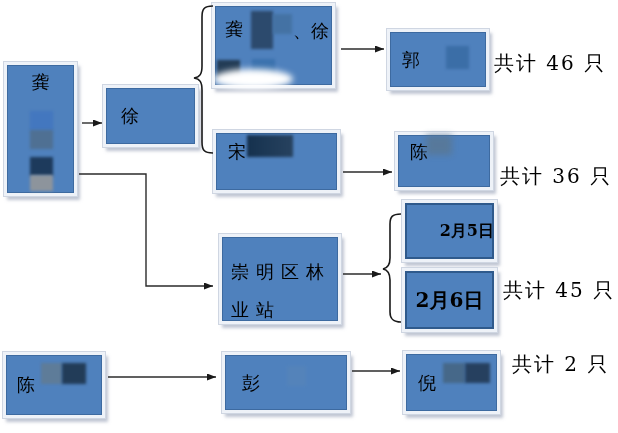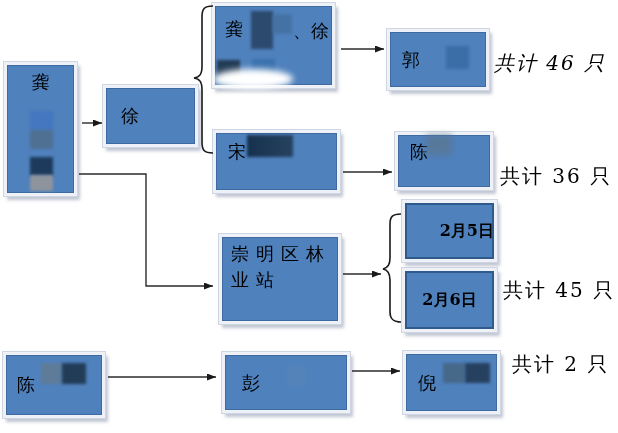--- a/index.html
+++ b/index.html
@@ -19,31 +19,31 @@
   }
   .node .lbl{white-space:nowrap;}
   .n-gong-main{left:4px;top:62px;width:73px;height:134px;display:block;text-align:center;padding-top:8px;}
   .n-xu{left:103px;top:85px;width:95px;height:62px;padding-left:15px;}
   .n-gong-xu{left:212px;top:3px;width:123px;height:85px;display:block;}
   .n-gong-xu .p1{position:absolute;left:10px;top:14px;}
   .n-gong-xu .p2{position:absolute;left:78px;top:16px;}
   .n-guo{left:387px;top:29px;width:102px;height:61px;padding-left:12px;}
   .n-song{left:213px;top:130px;width:127px;height:63px;padding-left:12px;align-items:flex-start;padding-top:10px;}
   .n-chen-mid{left:395px;top:132px;width:98px;height:58px;padding-left:12px;align-items:flex-start;padding-top:8px;}
-  .n-chongming{left:219px;top:234px;width:122px;height:90px;display:block;padding:4px 0 0 9px;letter-spacing:7px;line-height:26px;}
+  .n-chongming{left:219px;top:234px;width:122px;height:90px;display:block;padding:16px 0 0 9px;letter-spacing:7px;line-height:38px;}
   .n-feb5{left:402px;top:200px;width:95px;height:62px;justify-content:flex-end;font-weight:bold;font-size:16px;
           box-shadow:0 0 0 1px #cfd6e2, 3px 4px 3px rgba(140,152,175,.55), inset 0 0 0 2px #2f5a8c;}
-  .n-feb6{left:402px;top:268px;width:95px;height:64px;justify-content:center;font-weight:bold;font-size:16px;
+  .n-feb6{left:402px;top:268px;width:95px;height:64px;justify-content:center;font-weight:bold;font-size:20px;
           box-shadow:0 0 0 1px #cfd6e2, 3px 4px 3px rgba(140,152,175,.55), inset 0 0 0 2px #2f5a8c;}
   .n-chen-bottom{left:3px;top:352px;width:102px;height:66px;padding-left:11px;}
   .n-peng{left:222px;top:352px;width:128px;height:61px;padding-left:17px;}
   .n-ni{left:403px;top:351px;width:97px;height:63px;padding-left:12px;}
   
   .total{position:absolute;font-size:20px;letter-spacing:2px;white-space:nowrap;z-index:1;}
-  .t46{left:494px;top:50px;font-style:italic;}
+  .t46{left:494px;top:50px;}
   .t25{left:500px;top:163px;}
   .t38{left:503px;top:277px;}
   .t2{left:512px;top:351px;}
   
   .rd{position:absolute;z-index:2;filter:blur(1.6px);}
   .rd-g1{left:30px;top:111px;width:23px;height:20px;background:#4377bf;}
   .rd-g2{left:30px;top:130px;width:23px;height:19px;background:#4f7093;}
   .rd-g3{left:30px;top:157px;width:23px;height:19px;background:#1d3a5c;}
   .rd-g4{left:30px;top:175px;width:23px;height:16px;background:#8d949c;}
   .rd-gx1{left:251px;top:11px;width:22px;height:38px;background:#2c4a6d;}

